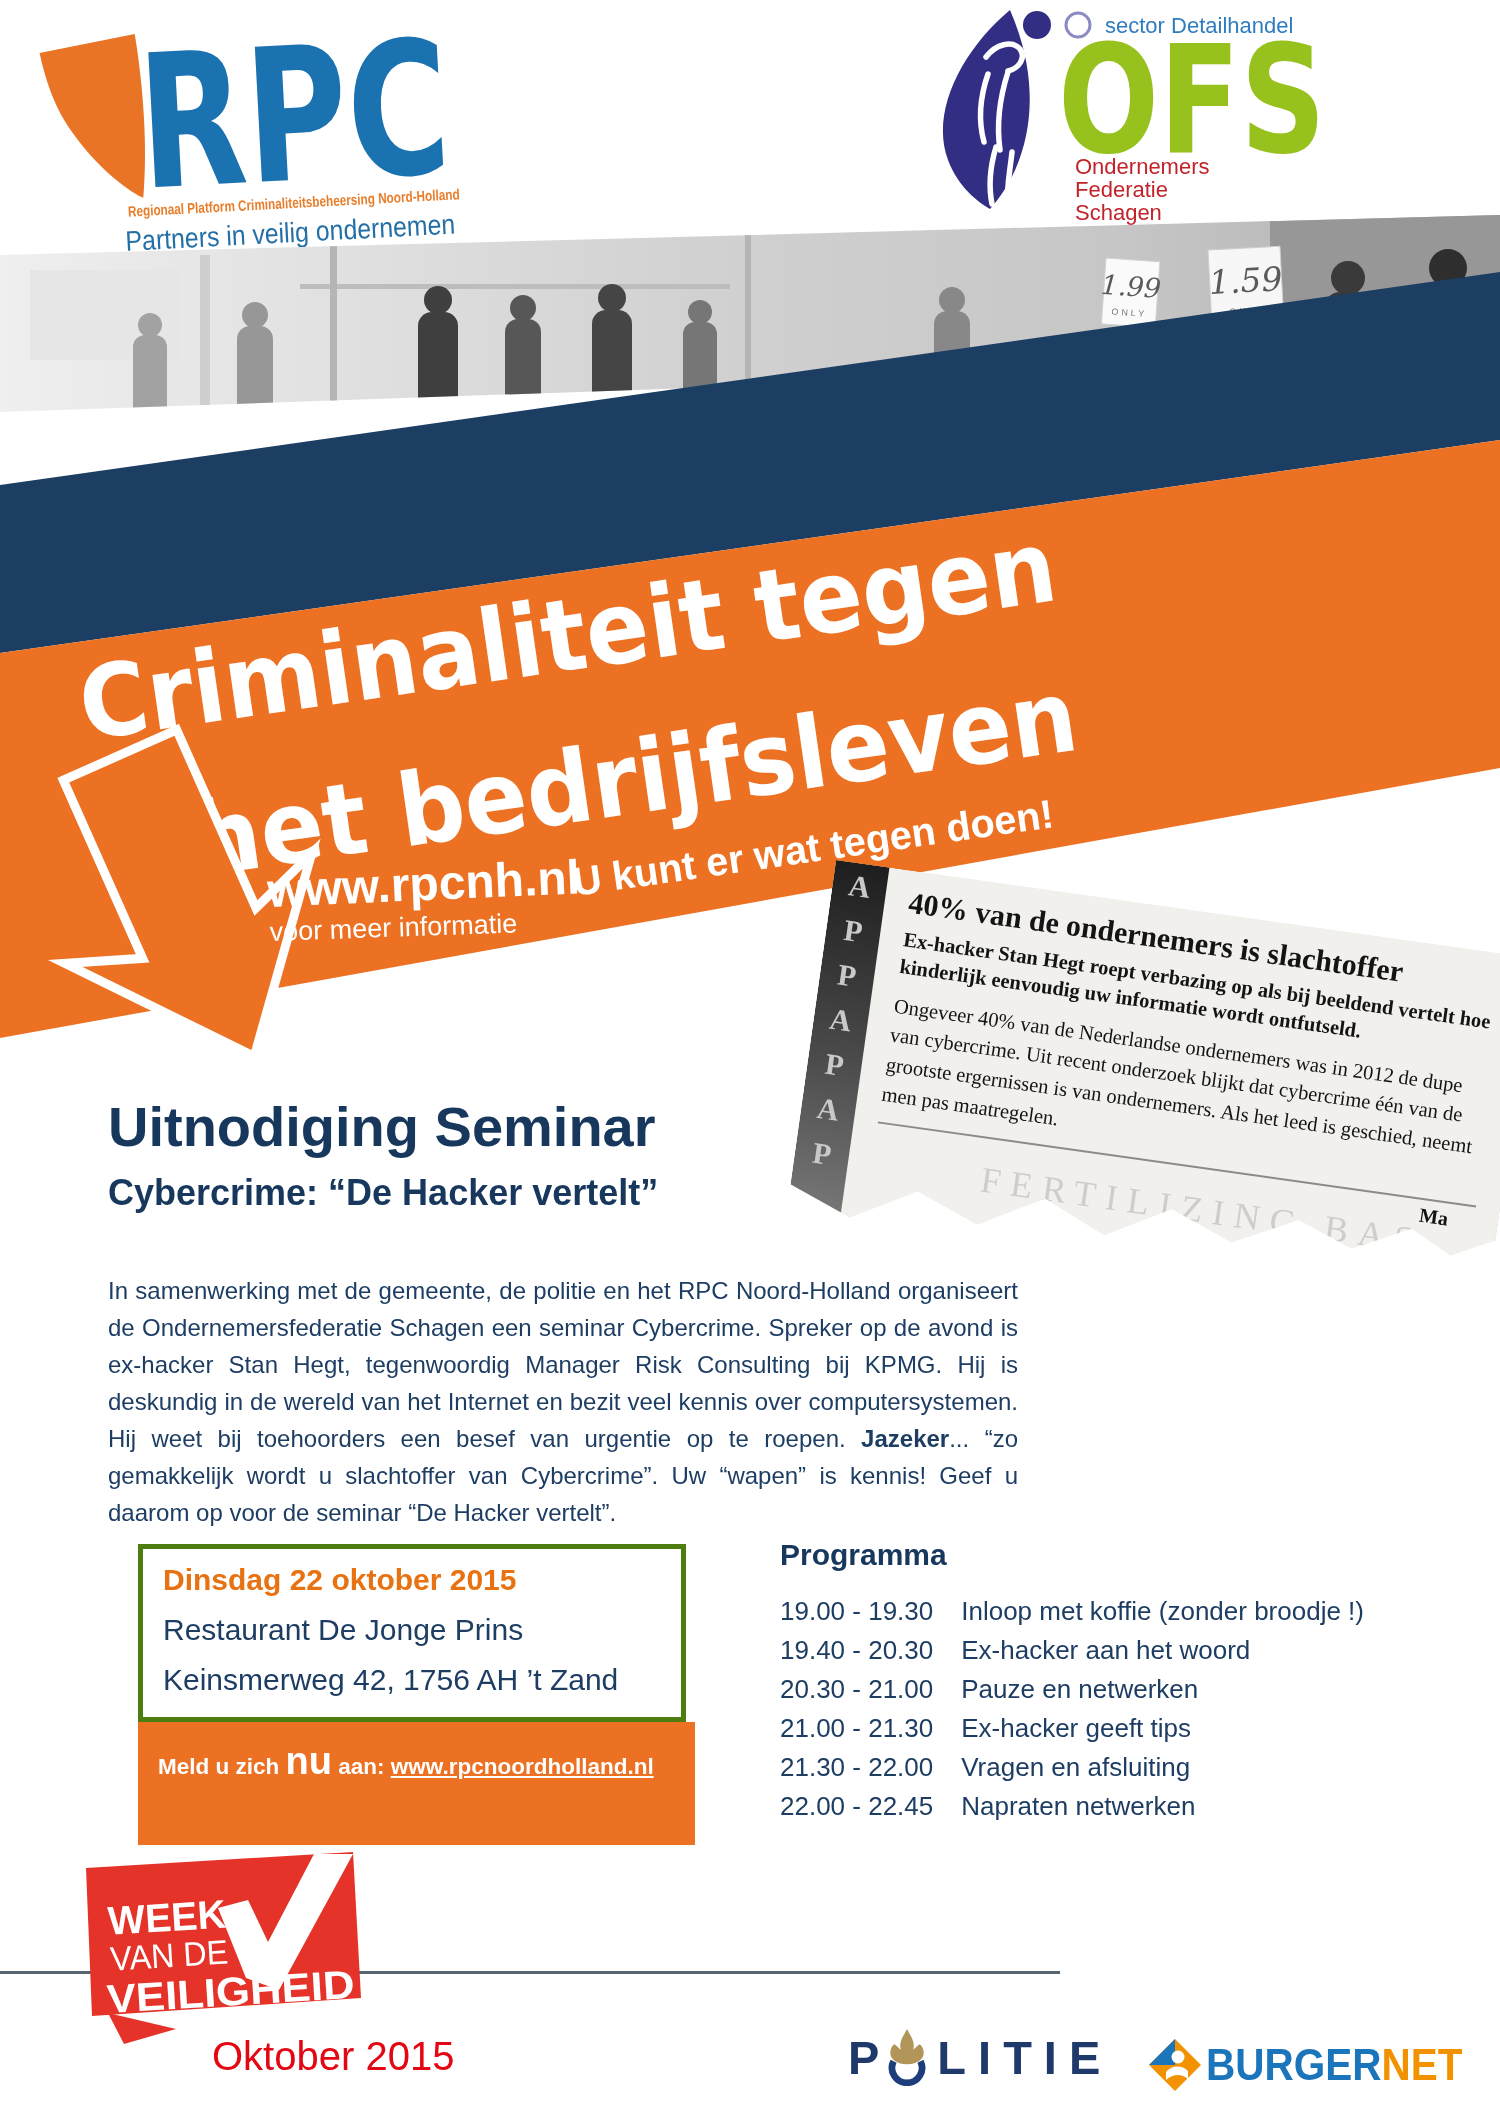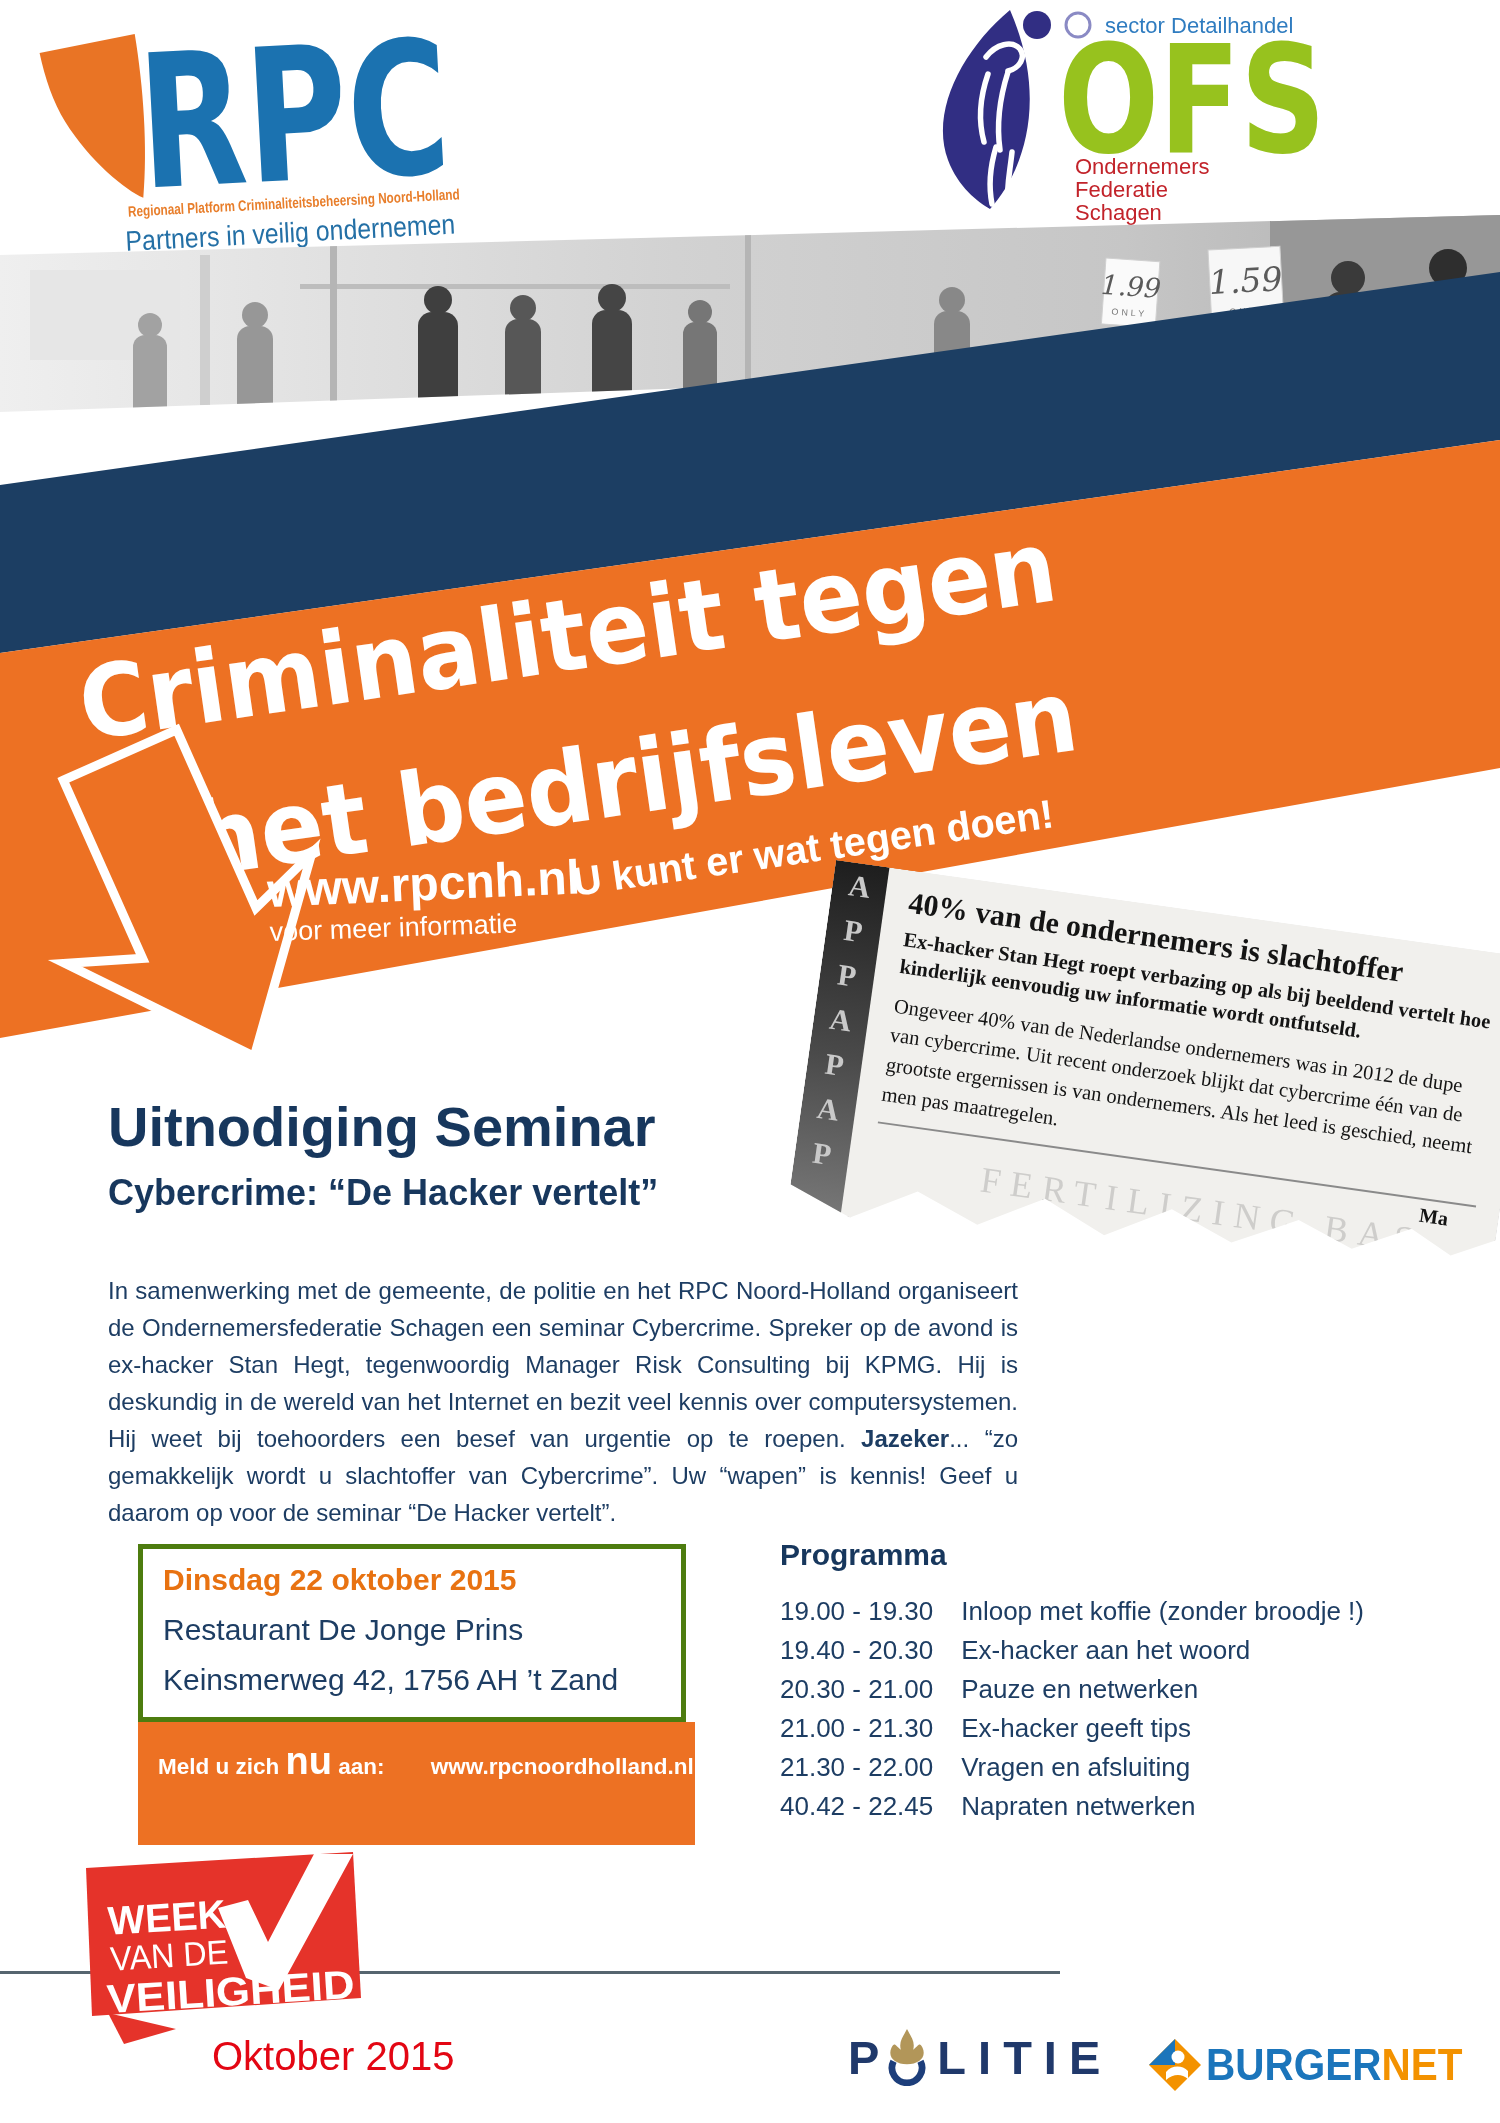--- a/index.html
+++ b/index.html
@@ -52,21 +52,21 @@
 
   
   .event-box{position:absolute;left:138px;top:1544px;width:548px;height:178px;box-sizing:border-box;
     background:#fff;border:5px solid #4d7c0f;padding:14px 0 0 20px;}
   .event-date{font-size:30px;font-weight:bold;color:#E87211;}
   .event-venue,.event-address{font-size:30px;color:#1D3D63;margin-top:16px;}
   .register-box{position:absolute;left:138px;top:1722px;width:557px;height:123px;box-sizing:border-box;
     background:#ED7123;color:#fff;padding:18px 8px 0 20px;}
   .reg-line1{font-size:22.5px;font-weight:bold;white-space:nowrap;}
   .reg-nu{font-size:38px;}
-  .reg-url{cursor:pointer;margin-left:40px;}
+  .reg-url{text-decoration:underline;cursor:pointer;}
   .reg-line2{font-size:23px;margin-top:11px;}
   .reg-line2 b{font-weight:bold;}
 
   
   .programma{position:absolute;left:780px;top:1538px;color:#1D3D63;}
   .prog-title{font-size:30px;font-weight:bold;color:#17375D;}
   .prog-list{margin-top:20px;}
   .prog-row{font-size:26px;line-height:39px;white-space:nowrap;}
   .prog-time{display:inline-block;width:174px;}
 
@@ -259,21 +259,21 @@
           <span class="prog-time">21.00 - 21.30</span>
           <span class="prog-activity">Ex-hacker geeft tips</span>
         </div>
 
         <div class="prog-row">
           <span class="prog-time">21.30 - 22.00</span>
           <span class="prog-activity">Vragen en afsluiting</span>
         </div>
 
         <div class="prog-row">
-          <span class="prog-time">40.42 - 22.45</span>
+          <span class="prog-time">22.00 - 22.45</span>
           <span class="prog-activity">Napraten netwerken</span>
         </div>
       </div>
   </div>
 
   <div class="divider-line"></div>
 
   <svg class="week-logo" viewBox="0 0 300 200">
     <polygon points="16,18 283,2 291,148 22,166" fill="#E5332A"></polygon>
     <polygon points="38,163 106,179 54,194" fill="#E5332A"></polygon>

